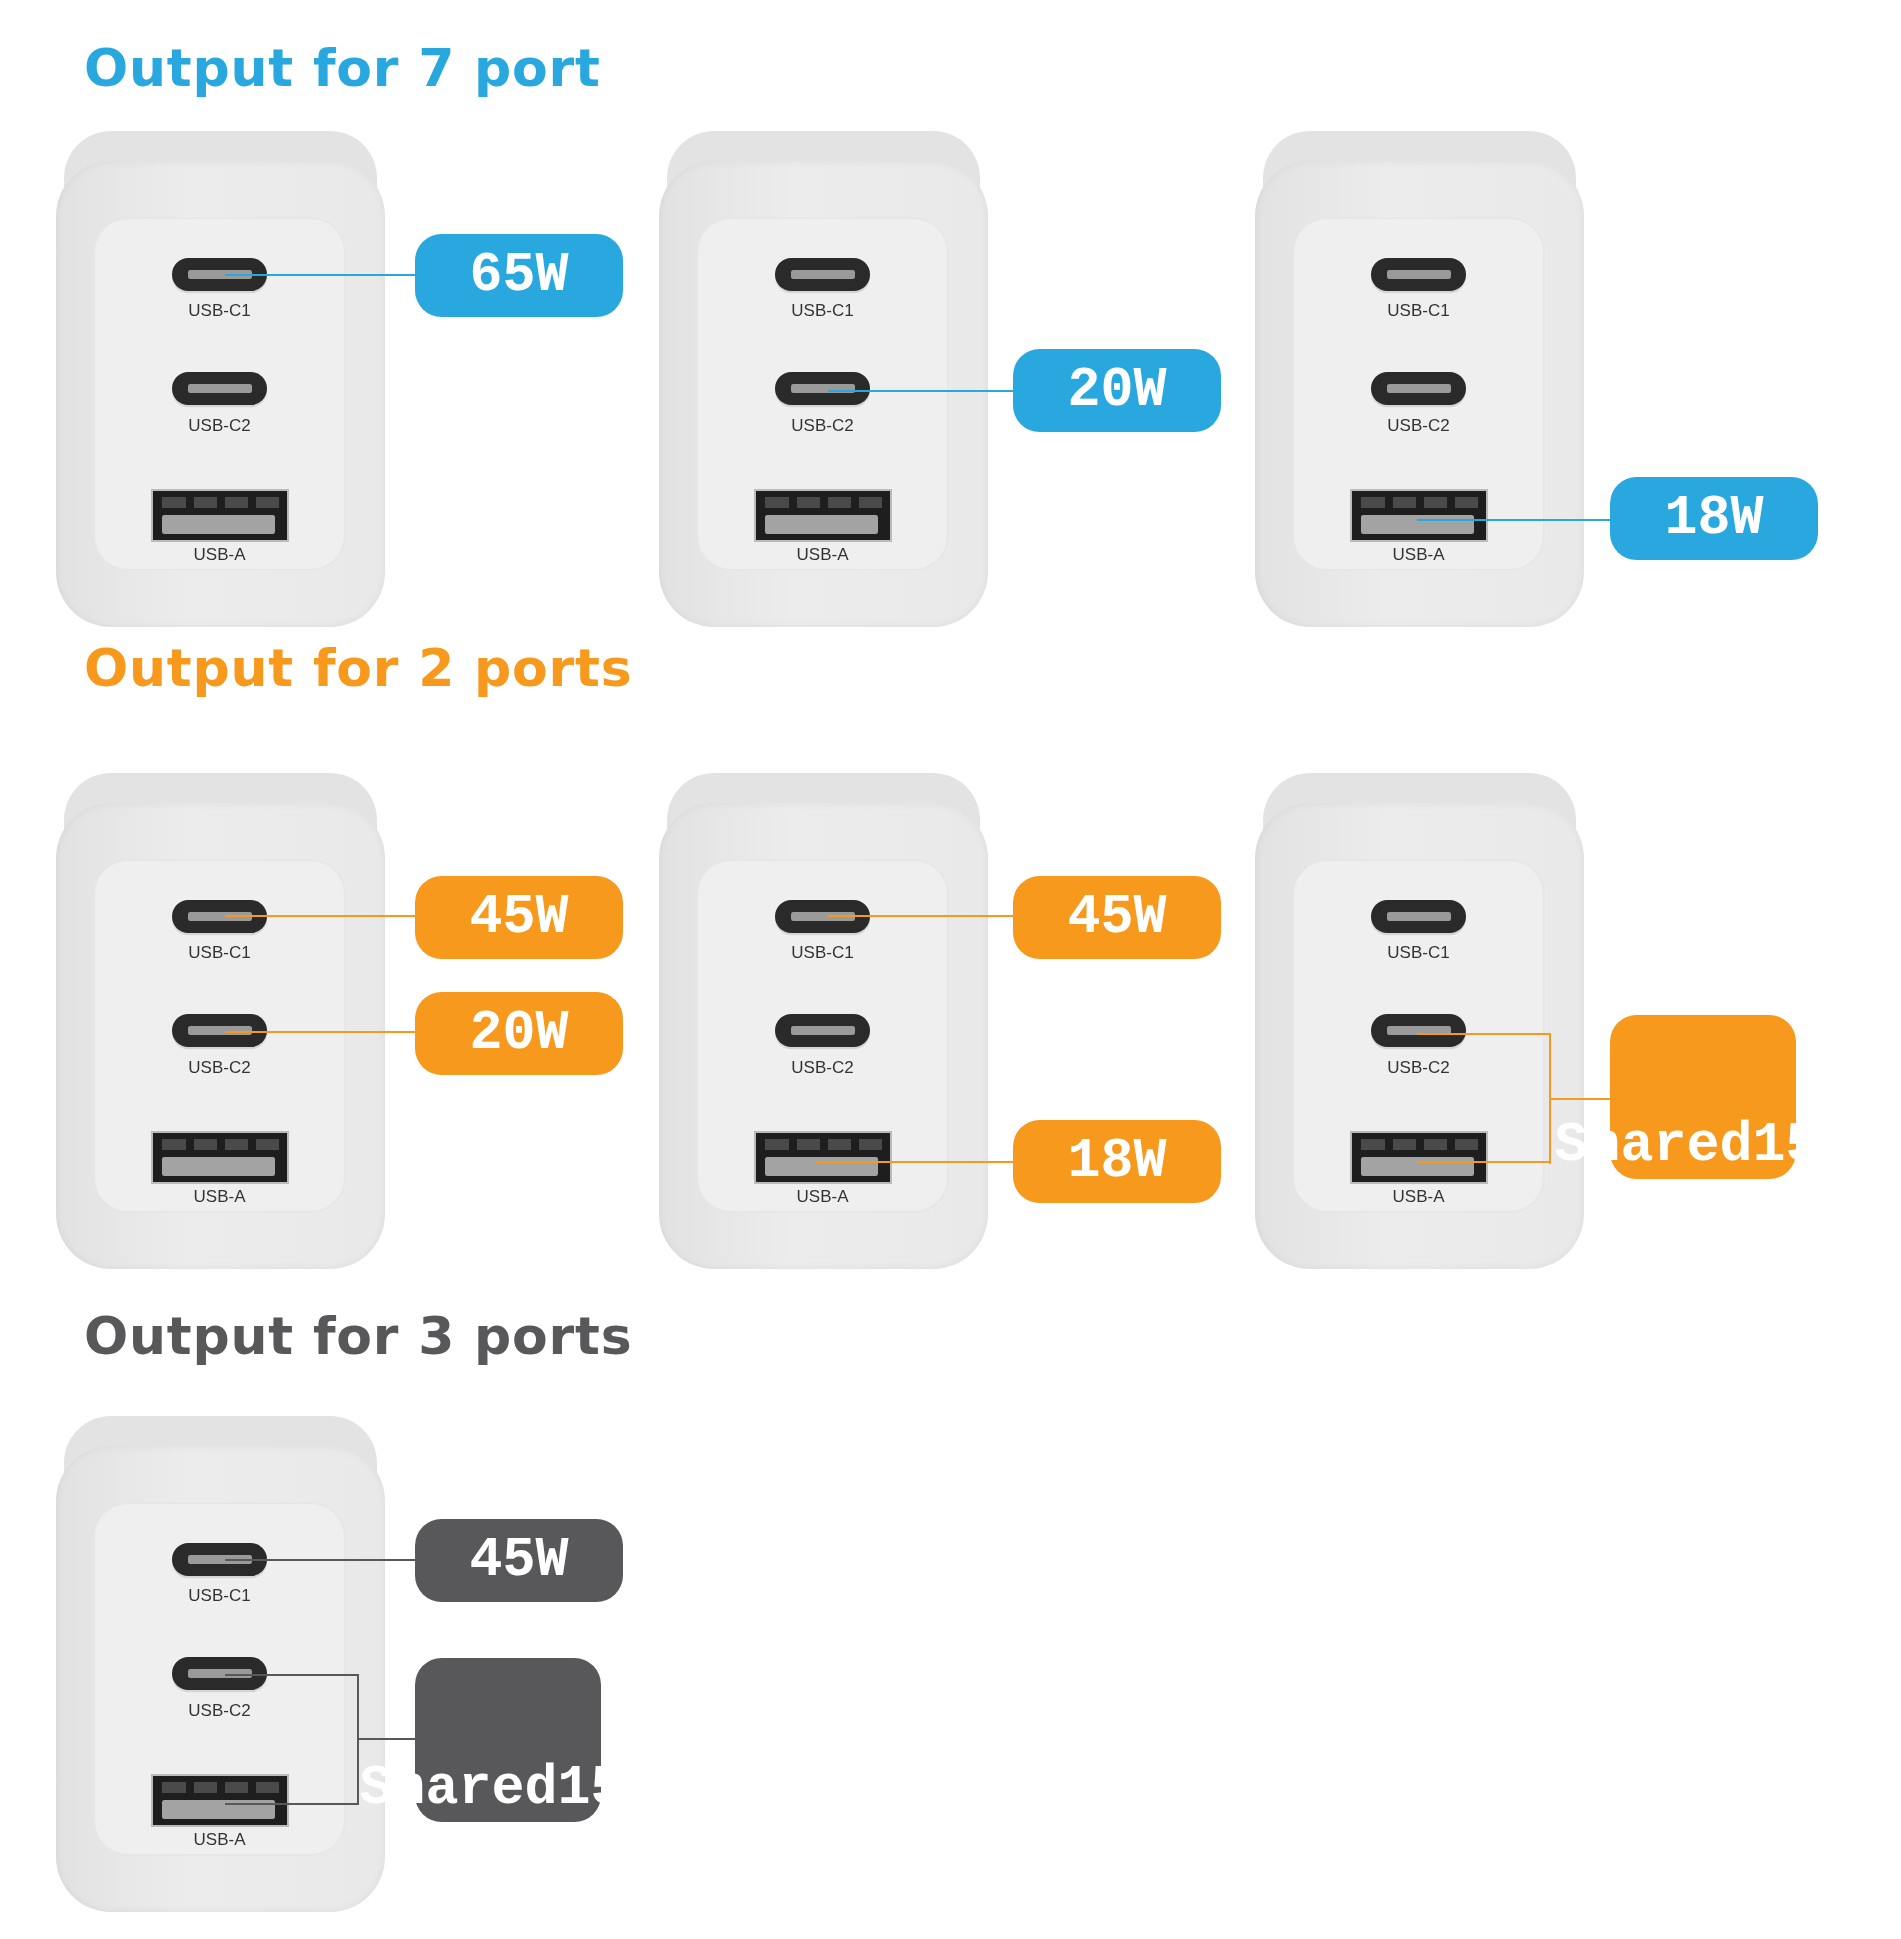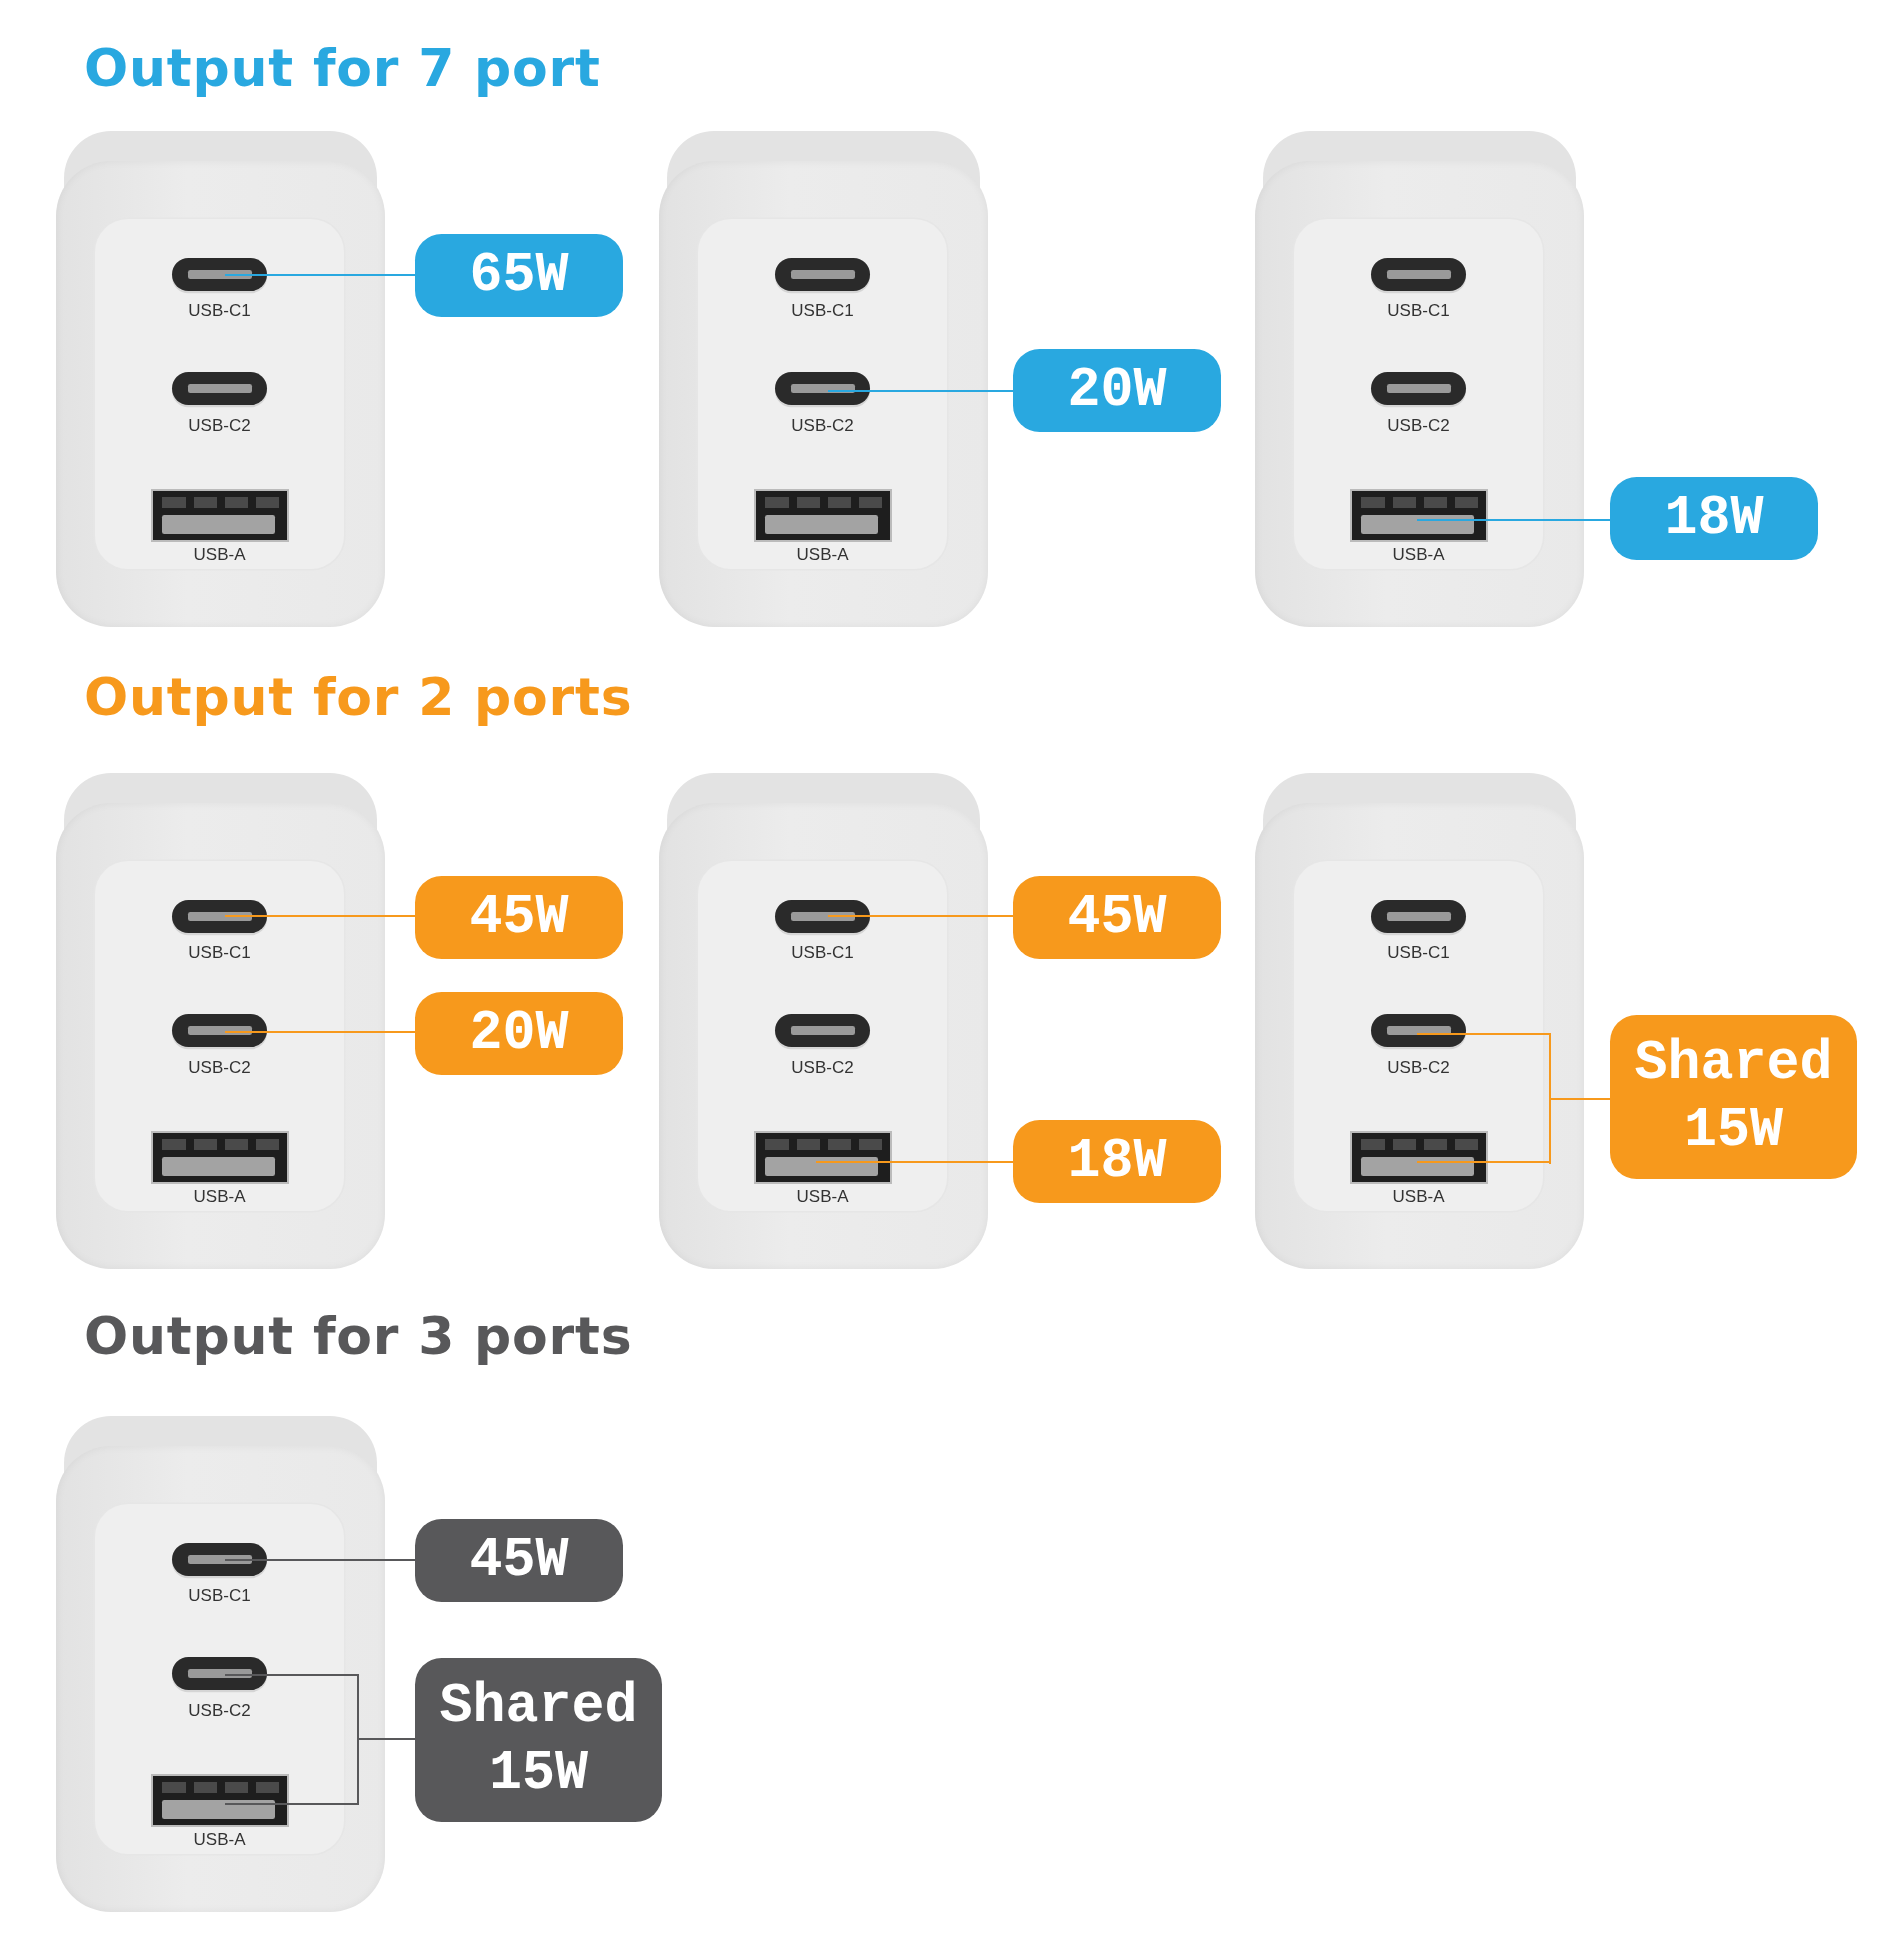--- a/index.html
+++ b/index.html
@@ -11,21 +11,21 @@
   .charger .panel { position:absolute; left:39px; top:88px; width:249px; height:350px; background:#efefef; border-radius:33px; box-shadow:0 0 0 1.6px #e6e6e6; }
   .portc { position:absolute; left:77px; width:95px; height:33px; background:#2a2a2a; border-radius:16.4px; box-shadow:0 2.3px 0 #d5d5d5; }
   .portc::after { content:""; position:absolute; left:15.6px; top:11.7px; width:64px; height:9.4px; background:#9a9a9a; border-radius:2.3px; }
   .porta { position:absolute; left:56px; width:138px; height:53px; background:#1e1e1e; border:2.3px solid #bbb; box-sizing:border-box; }
   .porta .pins { position:absolute; left:9.4px; top:6.3px; width:117px; height:11px; display:flex; gap:7.8px; }
   .porta .pins span { flex:1; background:#4a4a4a; }
   .porta .tongue { position:absolute; left:9.4px; top:23.5px; width:113px; height:19px; background:#a3a3a3; border-radius:2.3px; }
   .plabel { position:absolute; width:249px; text-align:center; font-family:"Liberation Sans", sans-serif; font-size:17px; color:#333; }
   .badge { position:absolute; color:#fff; font-family:Liberation Mono, monospace; font-weight:bold; border-radius:26.6px; display:flex; align-items:center; justify-content:center; text-align:center; }
   .badge.small { width:208px; height:83px; font-size:55px; }
-  .badge.big { width:247px; height:164px; font-size:55px; line-height:67px; flex-direction:column; }
+  .badge.big { width:186px; height:164px; font-size:55px; line-height:67px; flex-direction:row;align-items:flex-end; }
   .line { position:absolute; }
 </style>
 </head>
 <body>
 
 <div class="title" style="top:38px;color:#29a8e0;">Output for 7 port</div>
 
 <div class="charger" style="left:56px;top:131px;">
   <div class="back"></div>
   <div class="body"></div>
@@ -88,21 +88,21 @@
           <span></span>
         </div>
         <div class="tongue"></div>
       </div>
     <div class="plabel" style="top:326px;">USB-A</div>
   </div>
 </div>
 <div class="line" style="left:1417px;top:519px;width:196px;height:2.3px;background:#29a8e0;"></div>
 <div class="badge small" style="left:1610px;top:477px;background:#29a8e0;">18W</div>
 
-<div class="title" style="top:667px;color:#f7991c;">Output for 2 ports</div>
+<div class="title" style="top:638px;color:#f7991c;">Output for 2 ports</div>
 
 <div class="charger" style="left:56px;top:773px;">
   <div class="back"></div>
   <div class="body"></div>
   <div class="panel">
     <div class="portc" style="top:39px;"></div>
     <div class="plabel" style="top:82px;">USB-C1</div>
     <div class="portc" style="top:153px;"></div>
     <div class="plabel" style="top:197px;">USB-C2</div>
     <div class="porta" style="top:270px;">

